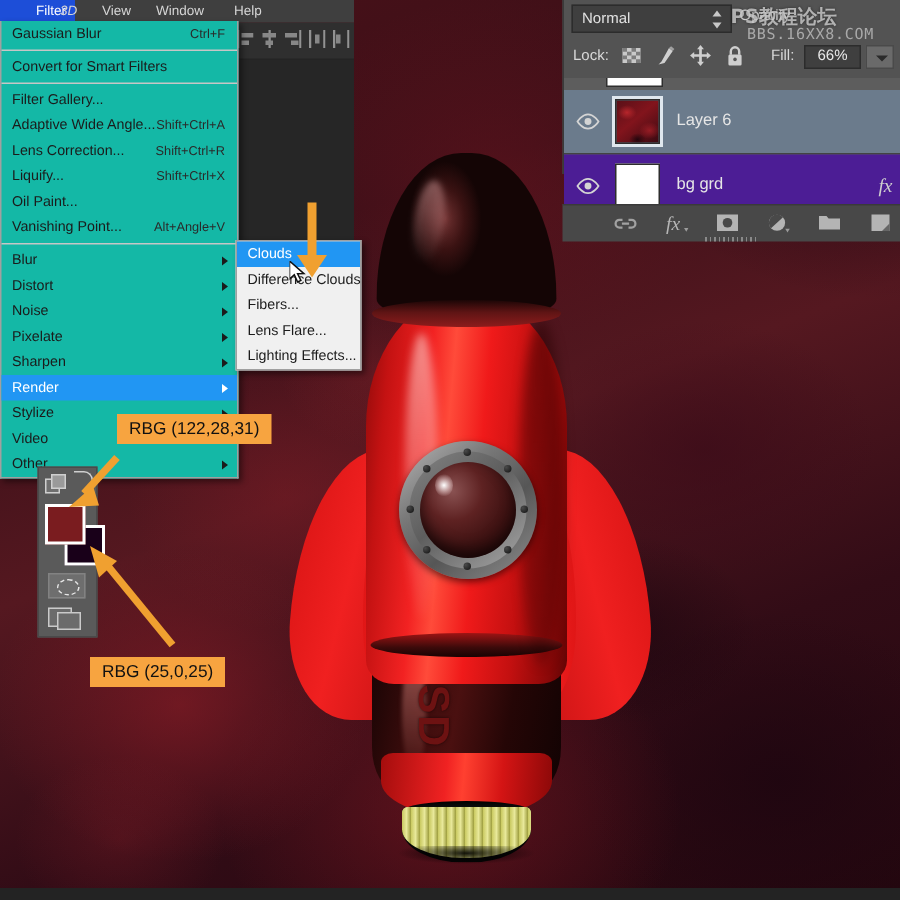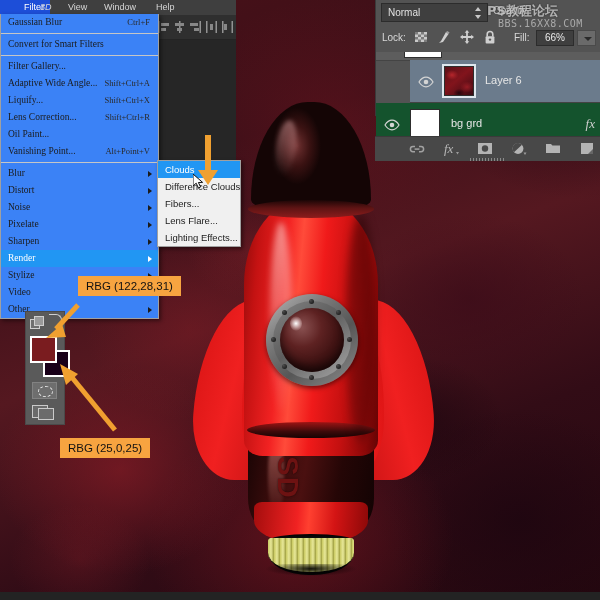--- a/index.html
+++ b/index.html
@@ -222,24 +222,23 @@
   .align-icons{position:absolute;left:158px;top:19px;display:flex;gap:5px;align-items:center;}
   .align-icons span{display:block;width:11px;height:12px;opacity:.62;}
 
   .canvas-left-dark{
     position:absolute;left:0;top:39px;width:236px;height:200px;background:#262626;
   }
 
   
   .menu{
     position:absolute;left:0;top:14px;width:157px;
-    background:#3b82f6;border:1px solid #a0a0a0;border-top:none;
+    background:#14b8a6;border:1px solid #a0a0a0;border-top:none;
     font-size:9.5px;color:#1b1b1b;
     box-shadow:2px 2px 4px rgba(0,0,0,.45);
-    font-family:Liberation Serif, serif;
   }
   .menu .row{
     position:relative;height:17px;line-height:17px;padding:0 6px 0 7px;
     white-space:nowrap;
   }
   .menu .row.sel{background:#2196f3;color:#fff;}
   .menu .row .sc{position:absolute;right:8px;top:0;font-size:8.5px;color:#2a2a2a;}
   .menu .row .arr{
     position:absolute;right:6px;top:6px;width:0;height:0;
     border-left:4px solid #1b1b1b;border-top:3px solid transparent;border-bottom:3px solid transparent;
@@ -308,23 +307,23 @@
   .layer-partial{
     position:absolute;left:0;top:0;width:225px;height:8px;background:#5d5d5d;
     border-bottom:1px solid #444;overflow:hidden;
   }
   .layer-partial:before{
     content:"";position:absolute;left:28px;top:-10px;width:36px;height:14px;
     background:#ffffff;border:1px solid #2f2f2f;
   }
   .layer-row{
     position:relative;height:42px;border-bottom:1px solid #434343;
-    background:#14532d;
-  }
-  .layer-row.selected{background:#6b7b8c;margin-left:34px;}
+    background:#4c1d95;
+  }
+  .layer-row.selected{background:#6b7b8c;}
   .eye{
     position:absolute;left:8px;top:14px;width:16px;height:12px;
   }
   .thumb{
     position:absolute;left:34px;top:6px;width:30px;height:30px;
     border:1px solid #2d2d2d;box-sizing:border-box;background:#fff;
   }
   .thumb.sel-outline{outline:2px solid #dfe7ee;outline-offset:0;}
   .thumb-red{
     background:
@@ -471,34 +470,34 @@
 
     <div class="row">
       <span>Filter Gallery...</span>
       <span class="sc"></span>
     </div>
     <div class="row">
       <span>Adaptive Wide Angle...</span>
       <span class="sc">Shift+Ctrl+A</span>
     </div>
     <div class="row">
+      <span>Lens Correction...</span>
+      <span class="sc">Shift+Ctrl+R</span>
+    </div>
+    <div class="row">
       <span>Liquify...</span>
       <span class="sc">Shift+Ctrl+X</span>
     </div>
     <div class="row">
-      <span>Lens Correction...</span>
-      <span class="sc">Shift+Ctrl+R</span>
-    </div>
-    <div class="row">
       <span>Oil Paint...</span>
       <span class="sc"></span>
     </div>
     <div class="row">
       <span>Vanishing Point...</span>
-      <span class="sc">Alt+Point+V</span>
+      <span class="sc">Alt+Angle+V</span>
     </div>
     <div class="sep"></div>
 
     <div class="row">
       <span>Blur</span>
       <i class="arr"></i>
     </div>
     <div class="row">
       <span>Distort</span>
       <i class="arr"></i>

